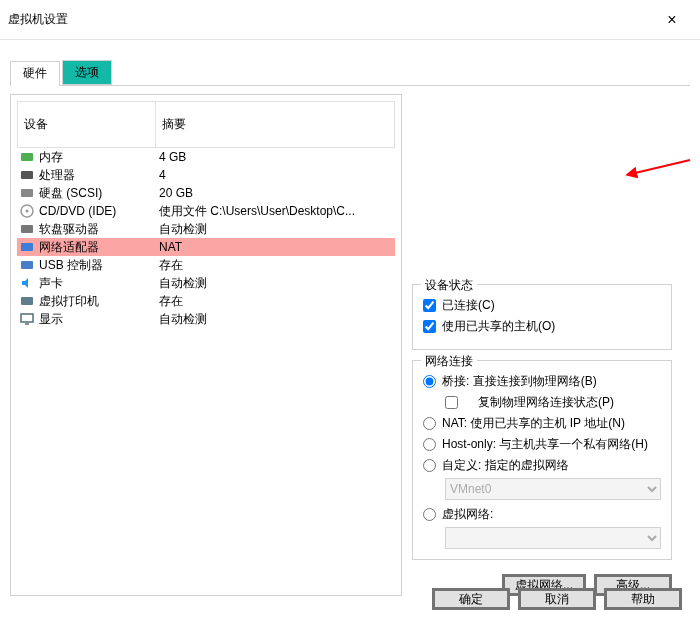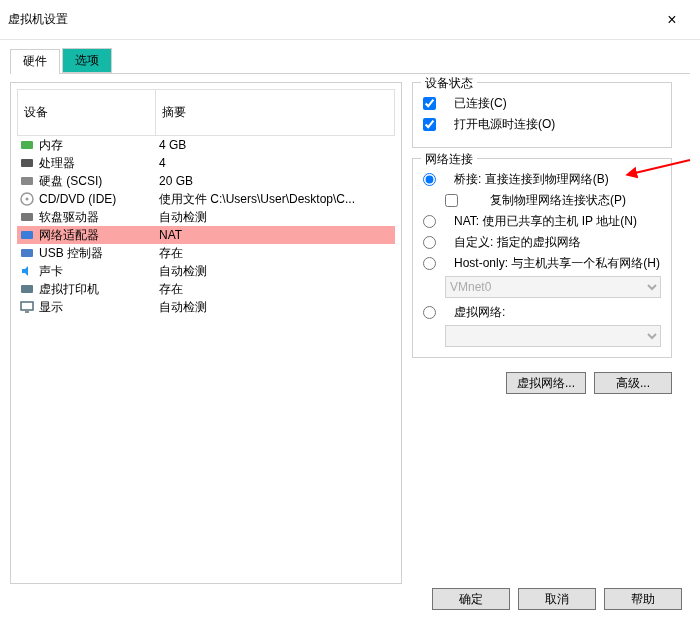--- a/index.html
+++ b/index.html
@@ -2,60 +2,60 @@
 <html><head>
 <meta charset="utf-8">
 <style>
 * { box-sizing: border-box; margin: 0; padding: 0; font-family: "Microsoft YaHei", "Segoe UI", Tahoma, sans-serif; font-size: 12px; }
 body { background: #fff; width: 700px; height: 620px; overflow: hidden; }
 
 .titlebar { height: 40px; display: flex; align-items: center; padding: 0 8px; border-bottom: 1px solid #e5e5e5; }
 .titlebar .title { flex: 1; }
 .titlebar .close { width: 40px; text-align: center; font-size: 16px; line-height: 28px; }
 
-.tabs { display: flex; margin: 8px 10px 0 10px; border-bottom: 1px solid #d0d0d0; }
+.tabs { display: flex; margin: 20px 10px 0 10px; border-bottom: 1px solid #d0d0d0; }
 .tab { padding: 3px 12px; border: 1px solid #d0d0d0; border-bottom: none; background: #fff; position: relative; top: 1px; margin-right: 2px; }
 .tab.inactive { background: #14b8a6; top: 0; border-bottom:1px solid #d0d0d0;}
 .tab.active { background: #fff; }
 
 .content { display: flex; padding: 8px 10px 0 10px; gap: 10px; height: 510px; }
 .left-panel { width: 392px; border: 1px solid #d0d0d0; padding: 6px 6px 8px 6px; display: flex; flex-direction: column; }
-.right-panel { width: 260px; display: flex; flex-direction: column; gap: 10px; }
+.right-panel { width: 260px; display: flex; flex-direction: column; gap: 10px; justify-content: flex-end; }
 
 .table-head { display: flex; font-weight: normal; }
 .table-head div { border: 1px solid #e0e0e0; padding: 14px 6px; background: #fff; }
 .col-dev { width: 138px; border-right: none !important; }
 .col-sum { flex: 1; }
 
 .rows { flex: 1; overflow: hidden; }
 .row { display: flex; align-items: center; height: 18px; padding: 0 2px; }
 .row.selected { background: #fca5a5; }
 .row .icon { width: 16px; height: 16px; margin-right: 4px; display: inline-flex; align-items:center; justify-content:center; }
 .row .dev { width: 120px; white-space: nowrap; overflow: hidden; text-overflow: ellipsis; }
 .row .sum { flex: 1; white-space: nowrap; overflow: hidden; text-overflow: ellipsis; }
 
-.btn { min-width: 78px; height: 22px; border: 1px solid #737373; background: #e1e1e1; padding: 0 10px; cursor: default; }
+.btn { min-width: 78px; height: 22px; border: 3px solid #737373; background: #e1e1e1; padding: 0 10px; cursor: default; }
 .left-buttons { display: flex; justify-content: flex-end; gap: 8px; padding-top: 6px; }
 
 .group { border: 1px solid #d0d0d0; padding: 8px 10px 10px 10px; position: relative; }
 .group-title { position: absolute; top: -8px; left: 8px; background: #fff; padding: 0 4px; }
 
 .checkbox-line, .radio-line { display: flex; align-items: center; gap: 6px; margin: 4px 0; }
 .radio-sub { margin-left: 22px; gap: 20px; }
 select { width: 100%; height: 22px; border: 1px solid #c0c0c0; background: #f0f0f0; color: #888; }
 
 .right-buttons { display: flex; justify-content: flex-end; gap: 8px; margin-top: 4px; }
 
 .footer { position: absolute; bottom: 10px; right: 18px; display: flex; gap: 8px; }
 
 .arrow { position: absolute; left: 630px; top: 155px; pointer-events:none; }
 .arrow svg { overflow: visible; }
 
 input[type=checkbox], input[type=radio] { width:13px; height:13px; }
-label { white-space: nowrap; margin-left: 12px; }
+label { white-space: nowrap; }
 </style>
 </head>
 <body>
 
 <div class="titlebar">
   <span class="title">虚拟机设置</span>
   <span class="close">×</span>
 </div>
 
 <div class="tabs">
@@ -167,45 +167,45 @@
 
   <div class="right-panel">
     <div class="group">
       <span class="group-title">设备状态</span>
       <div class="checkbox-line">
         <input type="checkbox" checked="" style="">
         <label>已连接(C)</label>
       </div>
       <div class="checkbox-line">
         <input type="checkbox" checked="" style="">
-        <label>打开电源时连接(O)</label>
+        <label>使用已共享的主机(O)</label>
       </div>
     </div>
 
     <div class="group">
       <span class="group-title">网络连接</span>
       <div class="radio-line">
         <input type="radio" name="net" checked="" style="">
         <label>桥接: 直接连接到物理网络(B)</label>
       </div>
       <div class="checkbox-line radio-sub">
         <input type="checkbox" style="">
         <label>复制物理网络连接状态(P)</label>
       </div>
       <div class="radio-line">
         <input type="radio" name="net" style="">
         <label>NAT: 使用已共享的主机 IP 地址(N)</label>
       </div>
       <div class="radio-line">
         <input type="radio" name="net" style="">
+        <label>Host-only: 与主机共享一个私有网络(H)</label>
+      </div>
+      <div class="radio-line">
+        <input type="radio" name="net" style="">
         <label>自定义: 指定的虚拟网络</label>
-      </div>
-      <div class="radio-line">
-        <input type="radio" name="net" style="">
-        <label>Host-only: 与主机共享一个私有网络(H)</label>
       </div>
       <div class="radio-sub">
         <select disabled="">
           <option>VMnet0</option>
         </select>
       </div>
       <div class="radio-line" style="margin-top:6px;">
         <input type="radio" name="net" style="">
         <label>虚拟网络:</label>
       </div>

